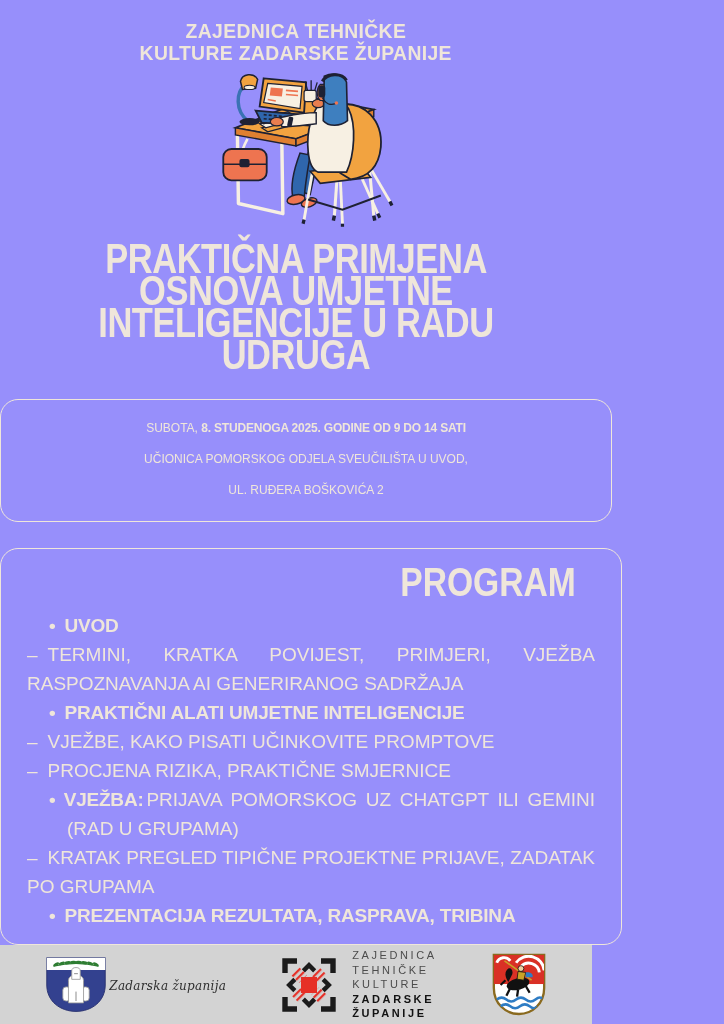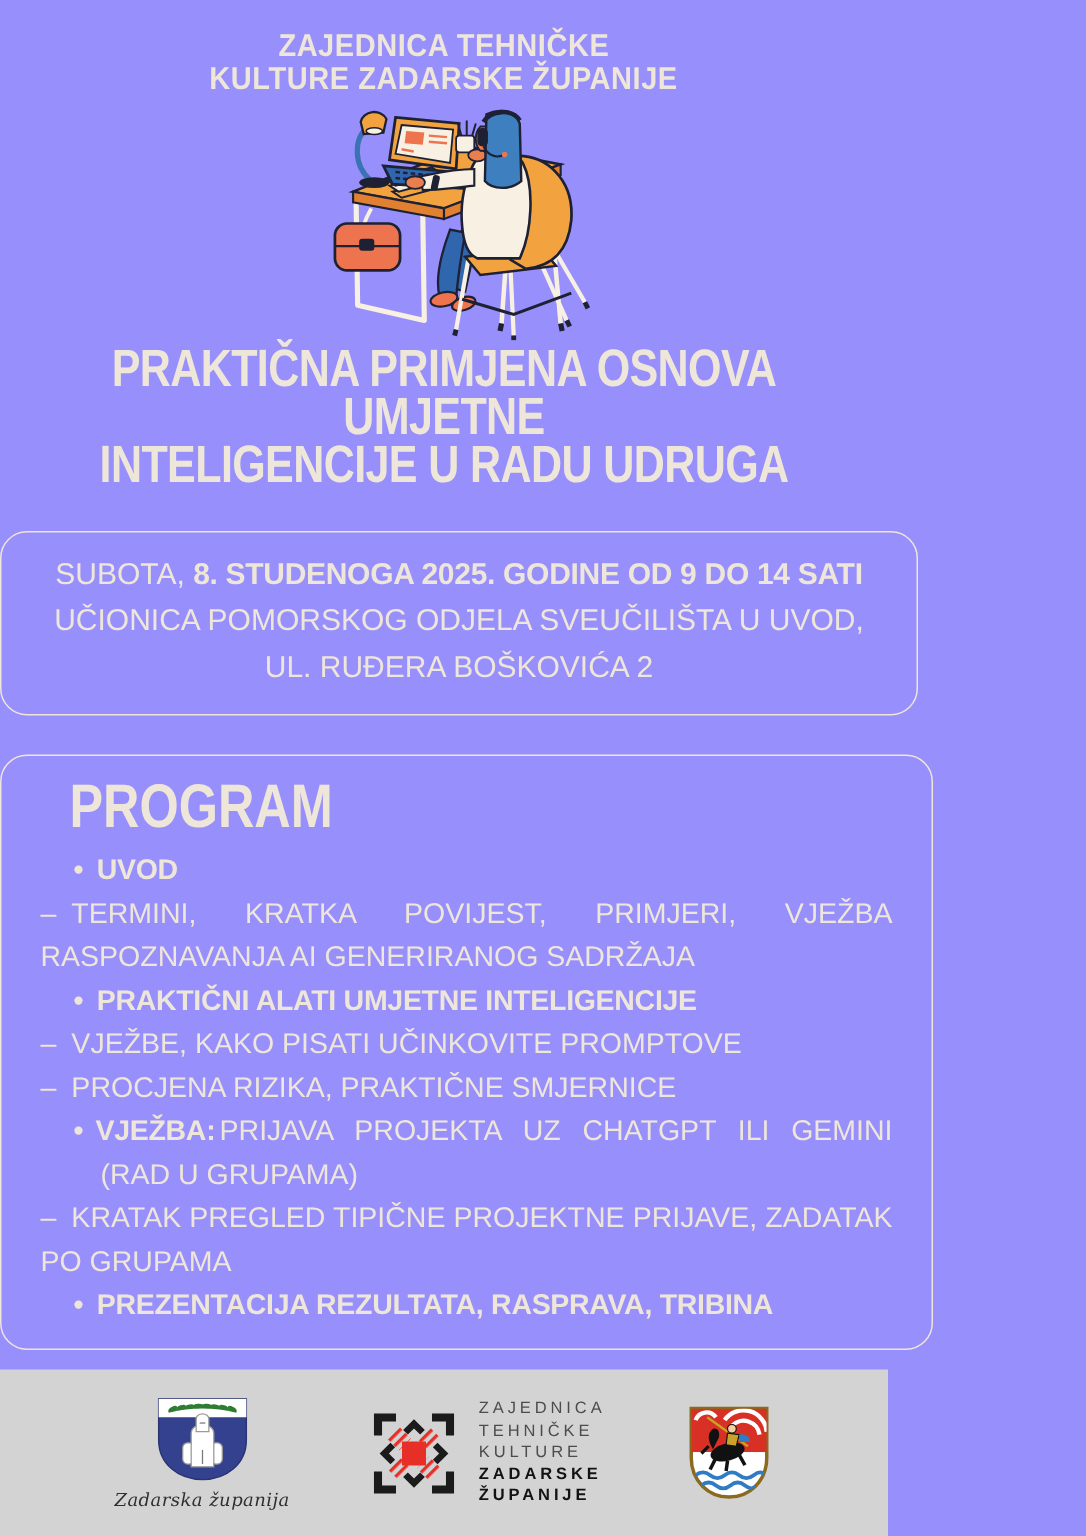--- a/index.html
+++ b/index.html
@@ -15,52 +15,52 @@
 
   
   .org-header { padding-top:20px; text-align:center; font-weight:bold; font-size:21px; line-height:22px; }
   .org-header .hline { display:block; }
   .org-header .hline span { display:inline-block; transform:scaleX(.92); letter-spacing:.4px; }
 
   
   .illo-wrap { margin-top:8px; display:flex; justify-content:center; height:155px; }
 
   
-  .main-title { margin-top:3px; text-align:center; font-weight:bold; font-size:35px; line-height:32px; }
+  .main-title { margin-top:16px; text-align:center; font-weight:bold; font-size:42px; line-height:32px; }
   .main-title .tline { display:block; }
   .main-title .tline span { display:inline-block; transform:scaleX(.82); letter-spacing:-.5px; }
 
   
   .box { border:1.7px solid #EFE6DA; border-radius:18px; }
   .details-box {
     width:612px; margin:28px auto 0; padding:13px 14px 15px;
-    text-align:center; font-size:20px; line-height:31px;
+    text-align:center; font-size:12px; line-height:31px;
   }
   .details-box b { font-weight:bold; letter-spacing:-.2px; }
 
   
   .program-box { width:622px; margin:26px auto 0; padding:6px 26px 14px; }
-  .program-heading { text-align:left; font-weight:bold; font-size:41px; line-height:46px; margin:4px 0 6px; }
+  .program-heading { text-align:right; font-weight:bold; font-size:41px; line-height:46px; margin:4px 0 6px; }
   .program-heading span { display:inline-block; transform:scaleX(.82); letter-spacing:0; }
   ul.program-list { list-style:none; margin:0; padding:0; font-size:19px; line-height:29px; }
   li.p-item { margin:0; }
   li.bullet { font-weight:bold; padding-left:22px; letter-spacing:-.2px; }
   li.bullet .marker { margin-right:9px; }
   li.dash { font-weight:normal; text-align:justify; }
   li.dash .marker { margin-right:10px; }
   li.bullet-mixed { font-weight:normal; text-align:justify; padding-left:40px; text-indent:-18px; }
   li.bullet-mixed .marker { font-weight:bold; margin-right:8px; }
   li.bullet-mixed .lead { font-weight:bold; letter-spacing:-.2px; margin-right:.15em; }
 
   
   .footer {
     margin-top:auto; height:111px; background:#D3D3D3;
     display:flex; align-items:center; justify-content:center; gap:52px;
   }
-  .county-block { display:flex; flex-direction:column; align-items:center; }
+  .county-block { display:flex; flex-direction:row; align-items:center; }
   .county-caption {
     margin-top:3px; font-family:"DejaVu Serif", serif; font-style:italic;
     font-size:12px; color:#2f2f2f; letter-spacing:.3px;
   }
   .ztk-block { display:flex; align-items:center; gap:12px; }
   .ztk-text { display:flex; flex-direction:column; }
   .ztk-text .zl { font-size:11px; letter-spacing:2.6px; line-height:14.5px; color:#4c4c4c; font-weight:normal; }
   .ztk-text .zl.bold { color:#121212; font-weight:bold; }
 </style>
 </head>
@@ -186,21 +186,21 @@
   </div>
 
   <div class="box program-box">
     <div class="program-heading"><span>PROGRAM</span></div>
     <ul class="program-list">
       <li class="p-item bullet"><span class="marker">•</span><span>UVOD</span></li>
       <li class="p-item dash"><span class="marker">–</span><span>TERMINI, KRATKA POVIJEST, PRIMJERI, VJEŽBA RASPOZNAVANJA AI GENERIRANOG SADRŽAJA</span></li>
       <li class="p-item bullet"><span class="marker">•</span><span>PRAKTIČNI ALATI UMJETNE INTELIGENCIJE</span></li>
       <li class="p-item dash"><span class="marker">–</span><span>VJEŽBE, KAKO PISATI UČINKOVITE PROMPTOVE</span></li>
       <li class="p-item dash"><span class="marker">–</span><span>PROCJENA RIZIKA, PRAKTIČNE SMJERNICE</span></li>
-      <li class="p-item bullet-mixed"><span class="marker">•</span><span class="lead">VJEŽBA:</span><span>PRIJAVA PROJEKTA UZ CHATGPT ILI GEMINI (RAD U GRUPAMA)</span></li>
+      <li class="p-item bullet-mixed"><span class="marker">•</span><span class="lead">VJEŽBA:</span><span>PRIJAVA POMORSKOG UZ CHATGPT ILI GEMINI (RAD U GRUPAMA)</span></li>
       <li class="p-item dash"><span class="marker">–</span><span>KRATAK PREGLED TIPIČNE PROJEKTNE PRIJAVE, ZADATAK PO GRUPAMA</span></li>
       <li class="p-item bullet"><span class="marker">•</span><span>PREZENTACIJA REZULTATA, RASPRAVA, TRIBINA</span></li>
     </ul>
   </div>
 
   <div class="footer">
 
     <div class="county-block">
       <svg width="66" height="60" viewBox="0 0 70 62">
         <path d="M4,2 H66 V31 C66,48 52,59 35,59 C18,59 4,48 4,31 Z" fill="#33418F" stroke="#2A3370" stroke-width="1"></path>

